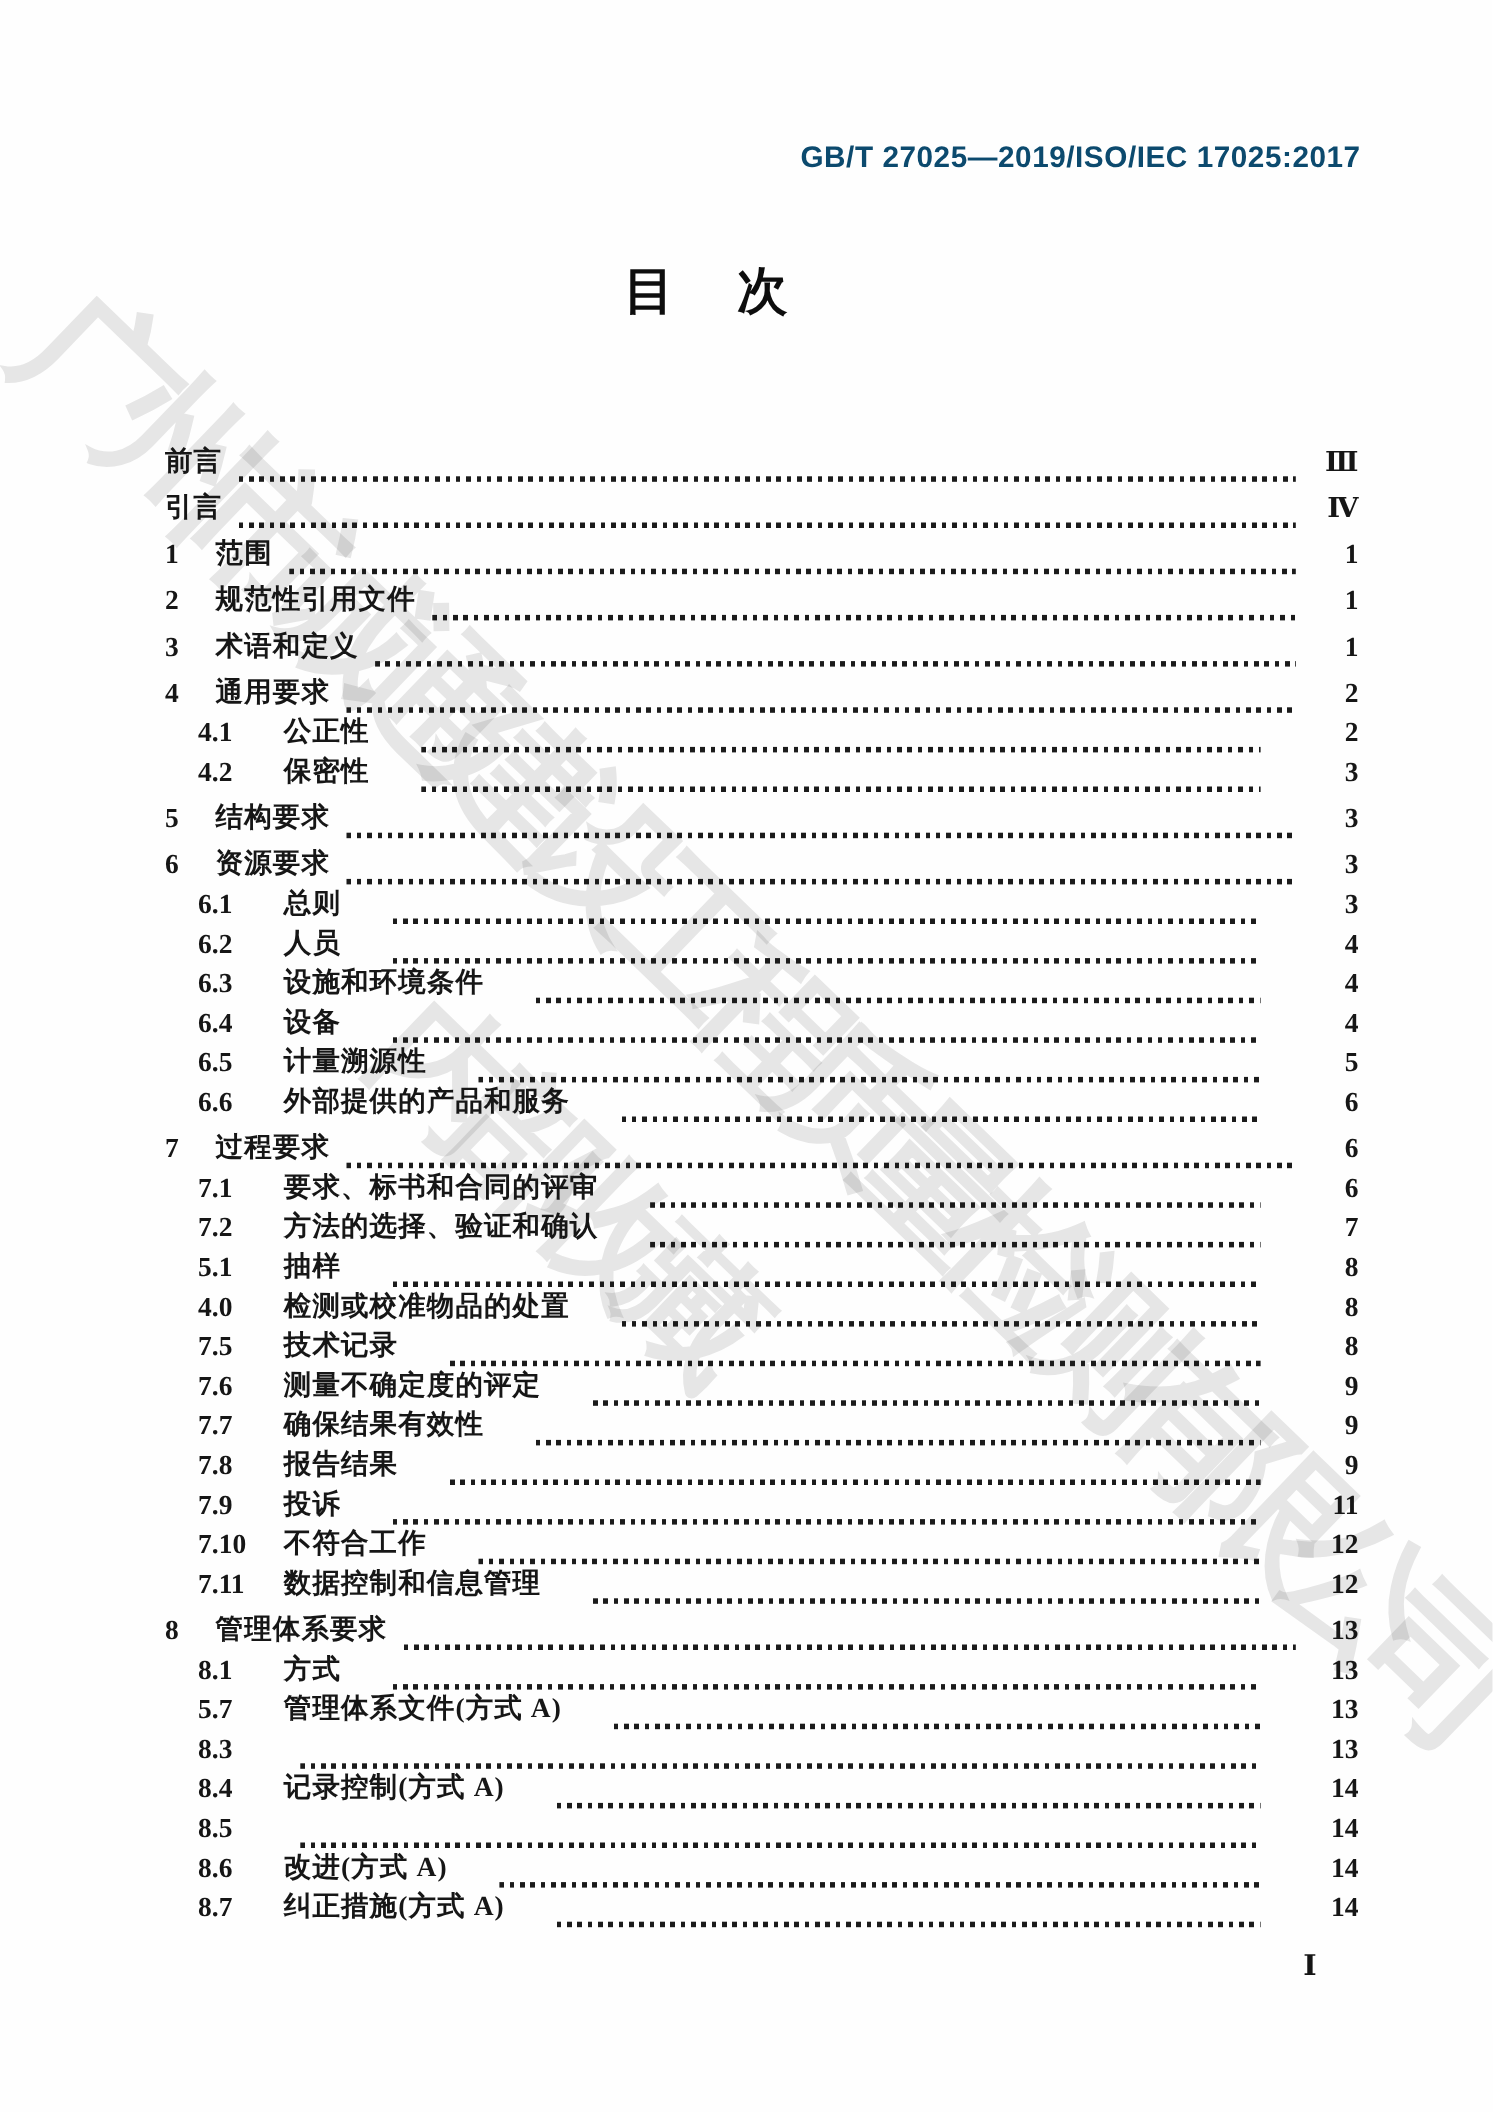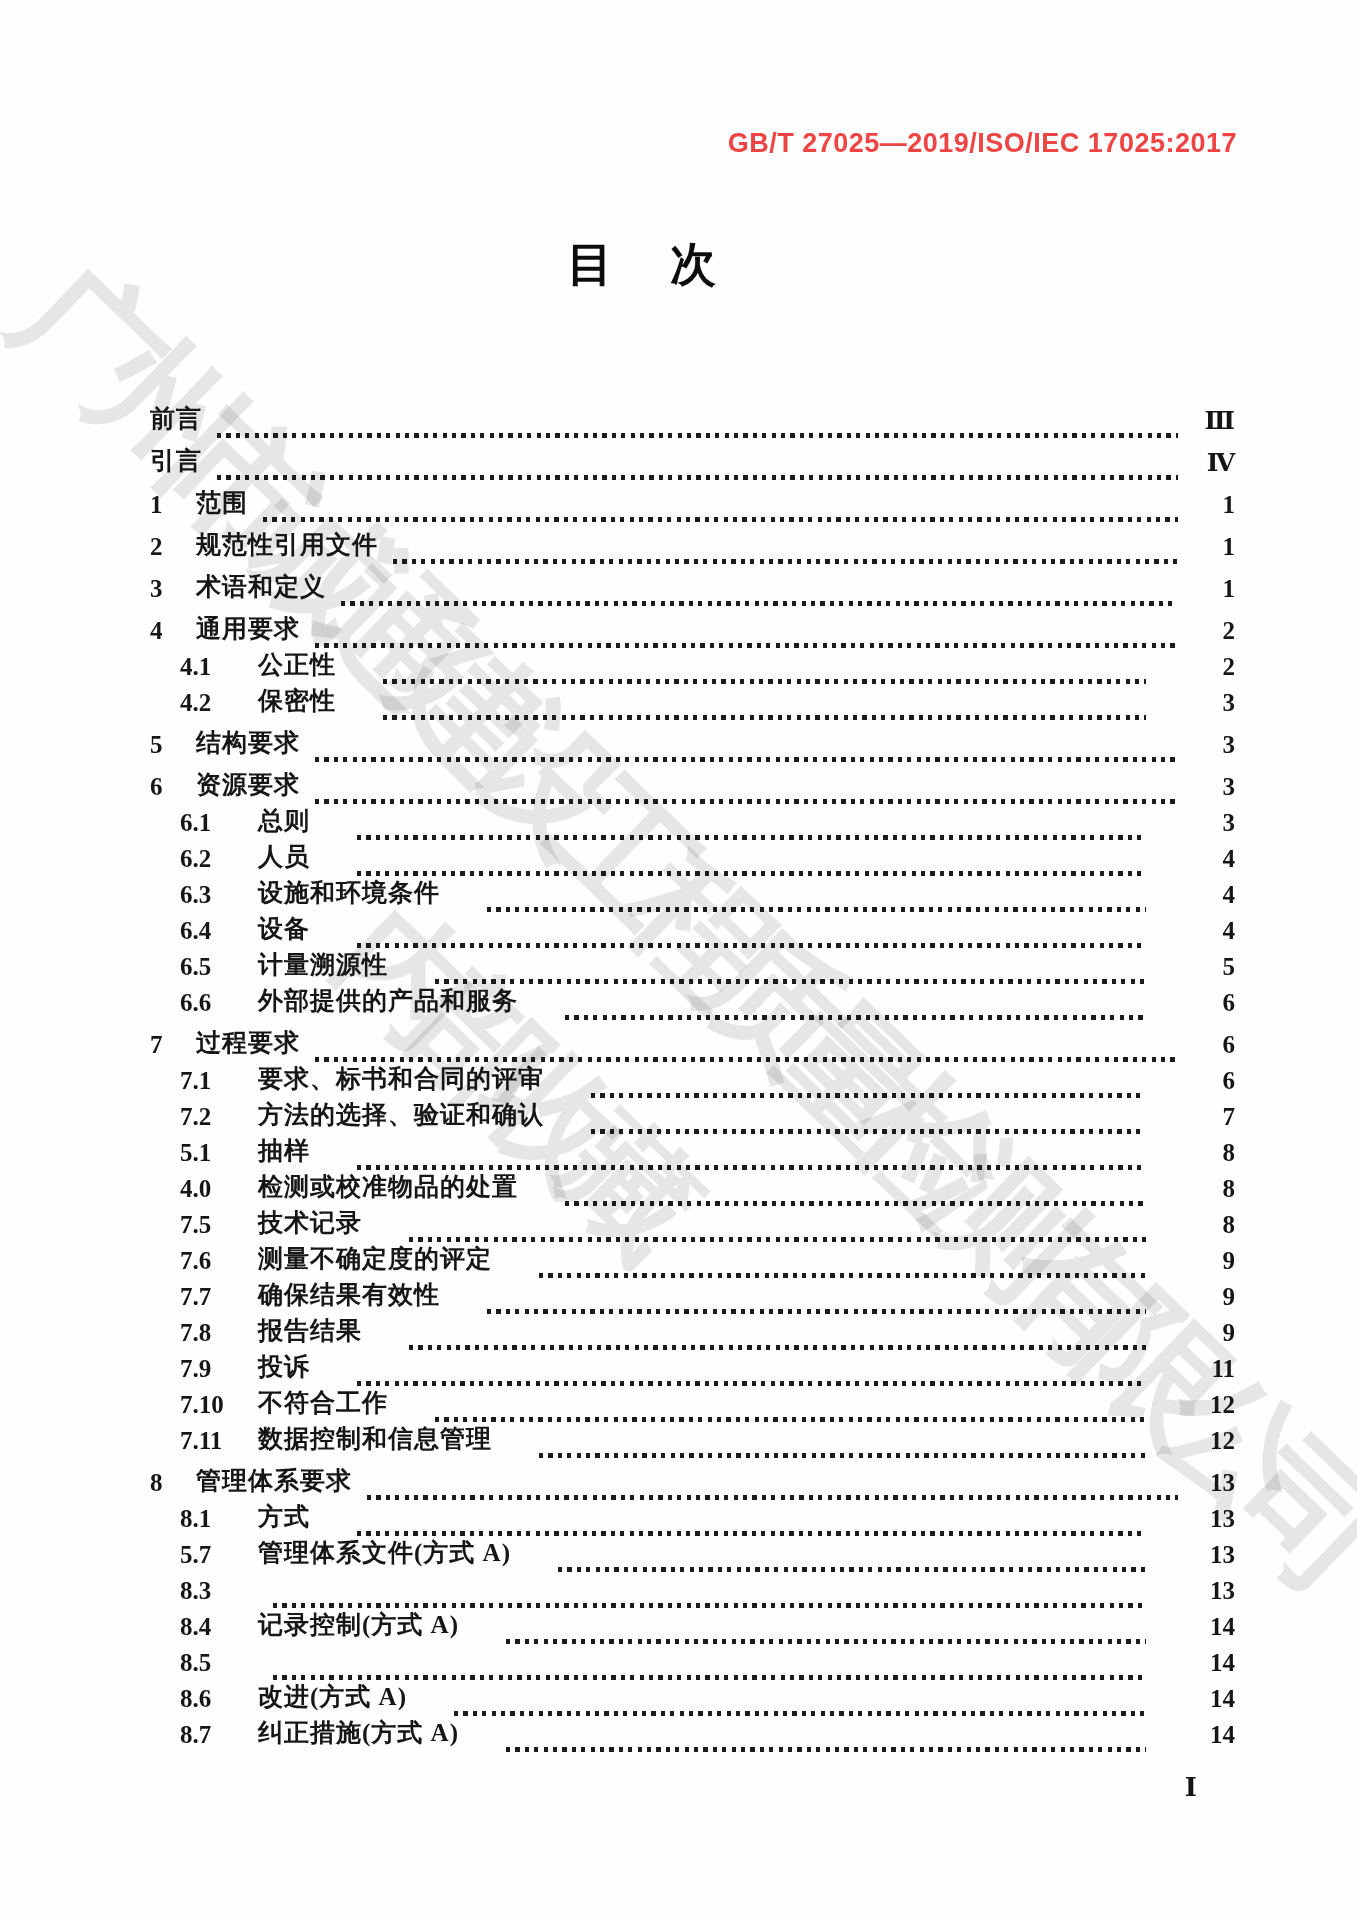--- a/index.html
+++ b/index.html
@@ -46,21 +46,21 @@
 
   
   .doc-header {
     position: absolute;
     top: 128px;
     right: 120px;
     font-family: "Liberation Sans", "DejaVu Sans", sans-serif;
     font-weight: bold;
     font-size: 27px;
     letter-spacing: 0.5px;
-    color: #ef4444;
+    color: #0c4a6e;
     z-index: 2;
     margin-left: 28px;
   }
 
   
   .doc-title {
     position: absolute;
     top: 234px;
     left: -37px;
     width: 100%;

